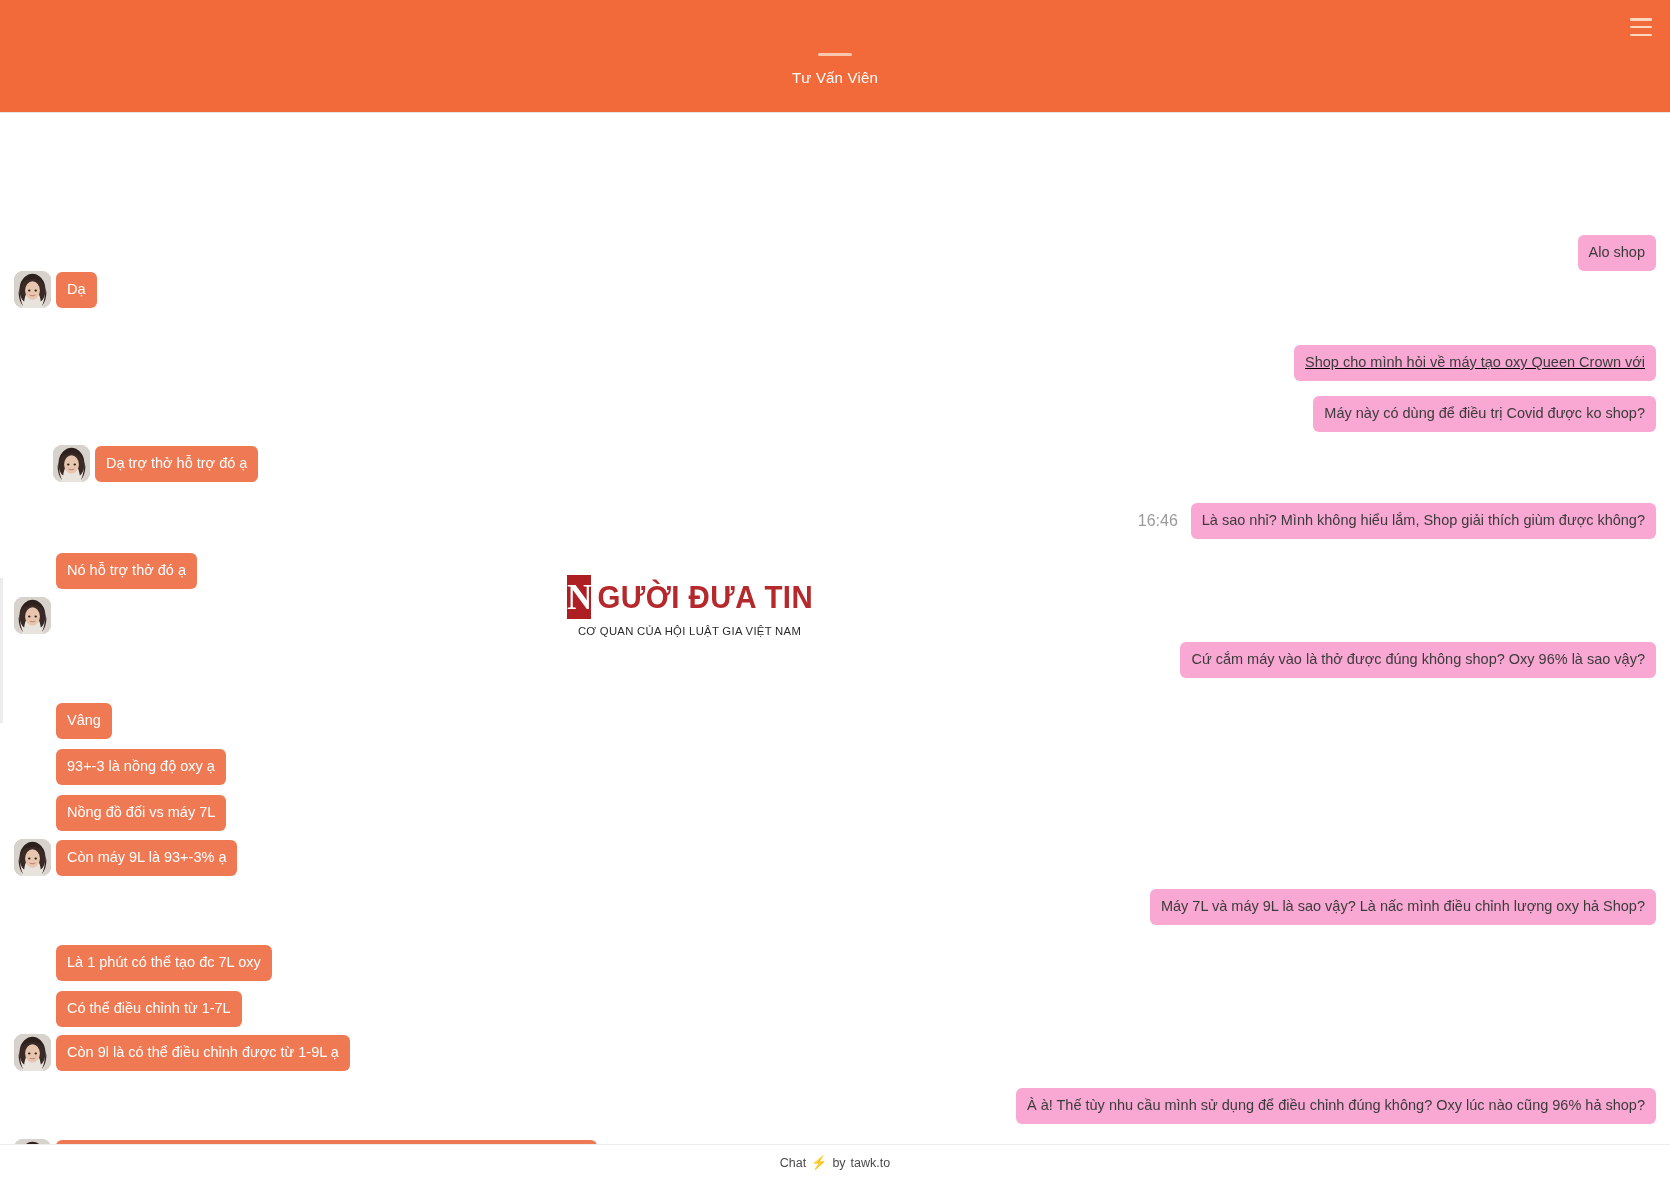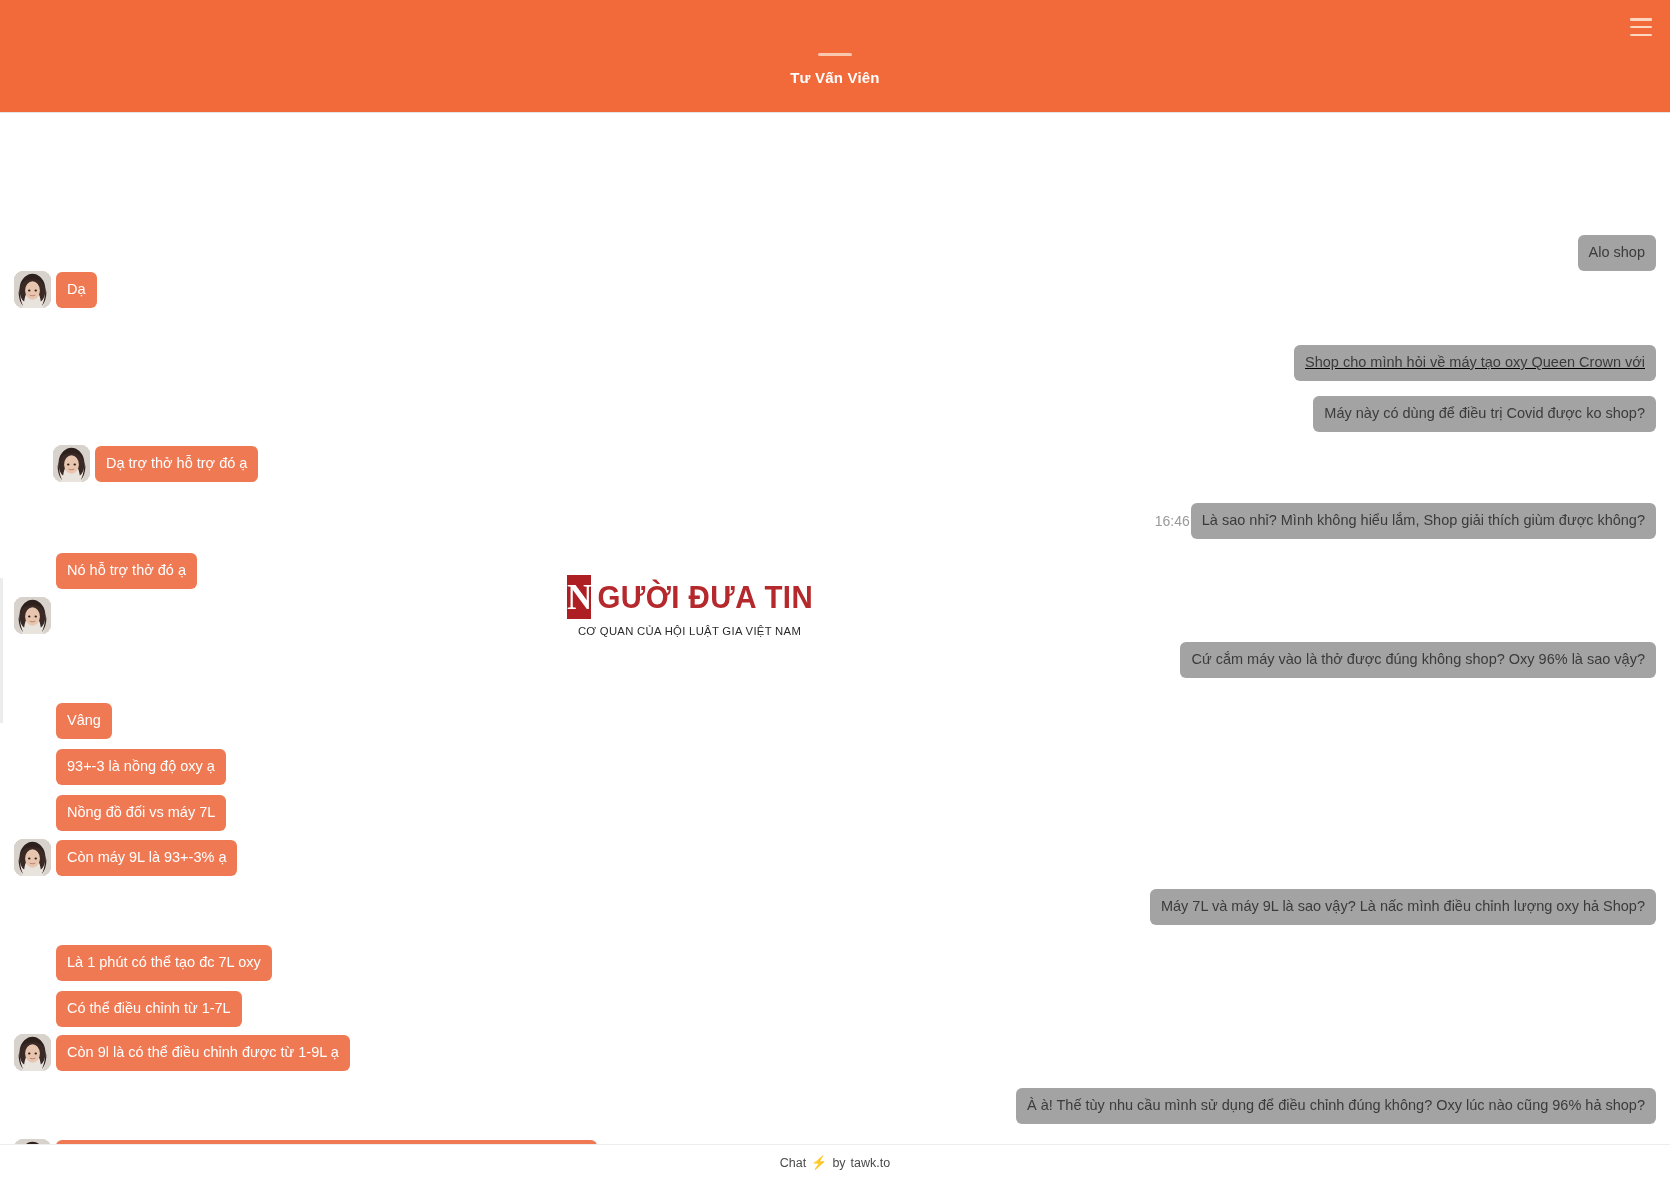--- a/index.html
+++ b/index.html
@@ -40,21 +40,21 @@
   .header-dash {
     width: 34px;
     height: 3px;
     background: #f9c7ad;
     border-radius: 2px;
     margin-bottom: 13px;
   }
   .header-title {
     color: #ffffff;
     font-size: 15px;
-    font-weight: bold;
+    font-weight: normal;
     letter-spacing: 0.2px;
     white-space: nowrap;
   }
   .hamburger {
     position: absolute;
     top: 18px;
     right: 18px;
     width: 22px;
     height: 18px;
     display: flex;
@@ -127,27 +127,27 @@
     padding: 9px 11px 10px 11px;
     font-size: 14.5px;
     line-height: 1.15;
     white-space: nowrap;
   }
   .bubble.agent {
     background: #ef7953;
     color: #ffffff;
   }
   .bubble.visitor {
-    background: #a3a3a3;
+    background: #f9a8d4;
     color: #3b3b3b;
   }
   .time-stamp {
-    font-size: 14px;
+    font-size: 16px;
     color: #9a9a9a;
-    margin-right: 1px;
+    margin-right: 13px;
     white-space: nowrap;
   }
 
   
   .watermark {
     position: absolute;
     left: 567px;
     top: 462px;
     width: 245px;
     user-select: none;

